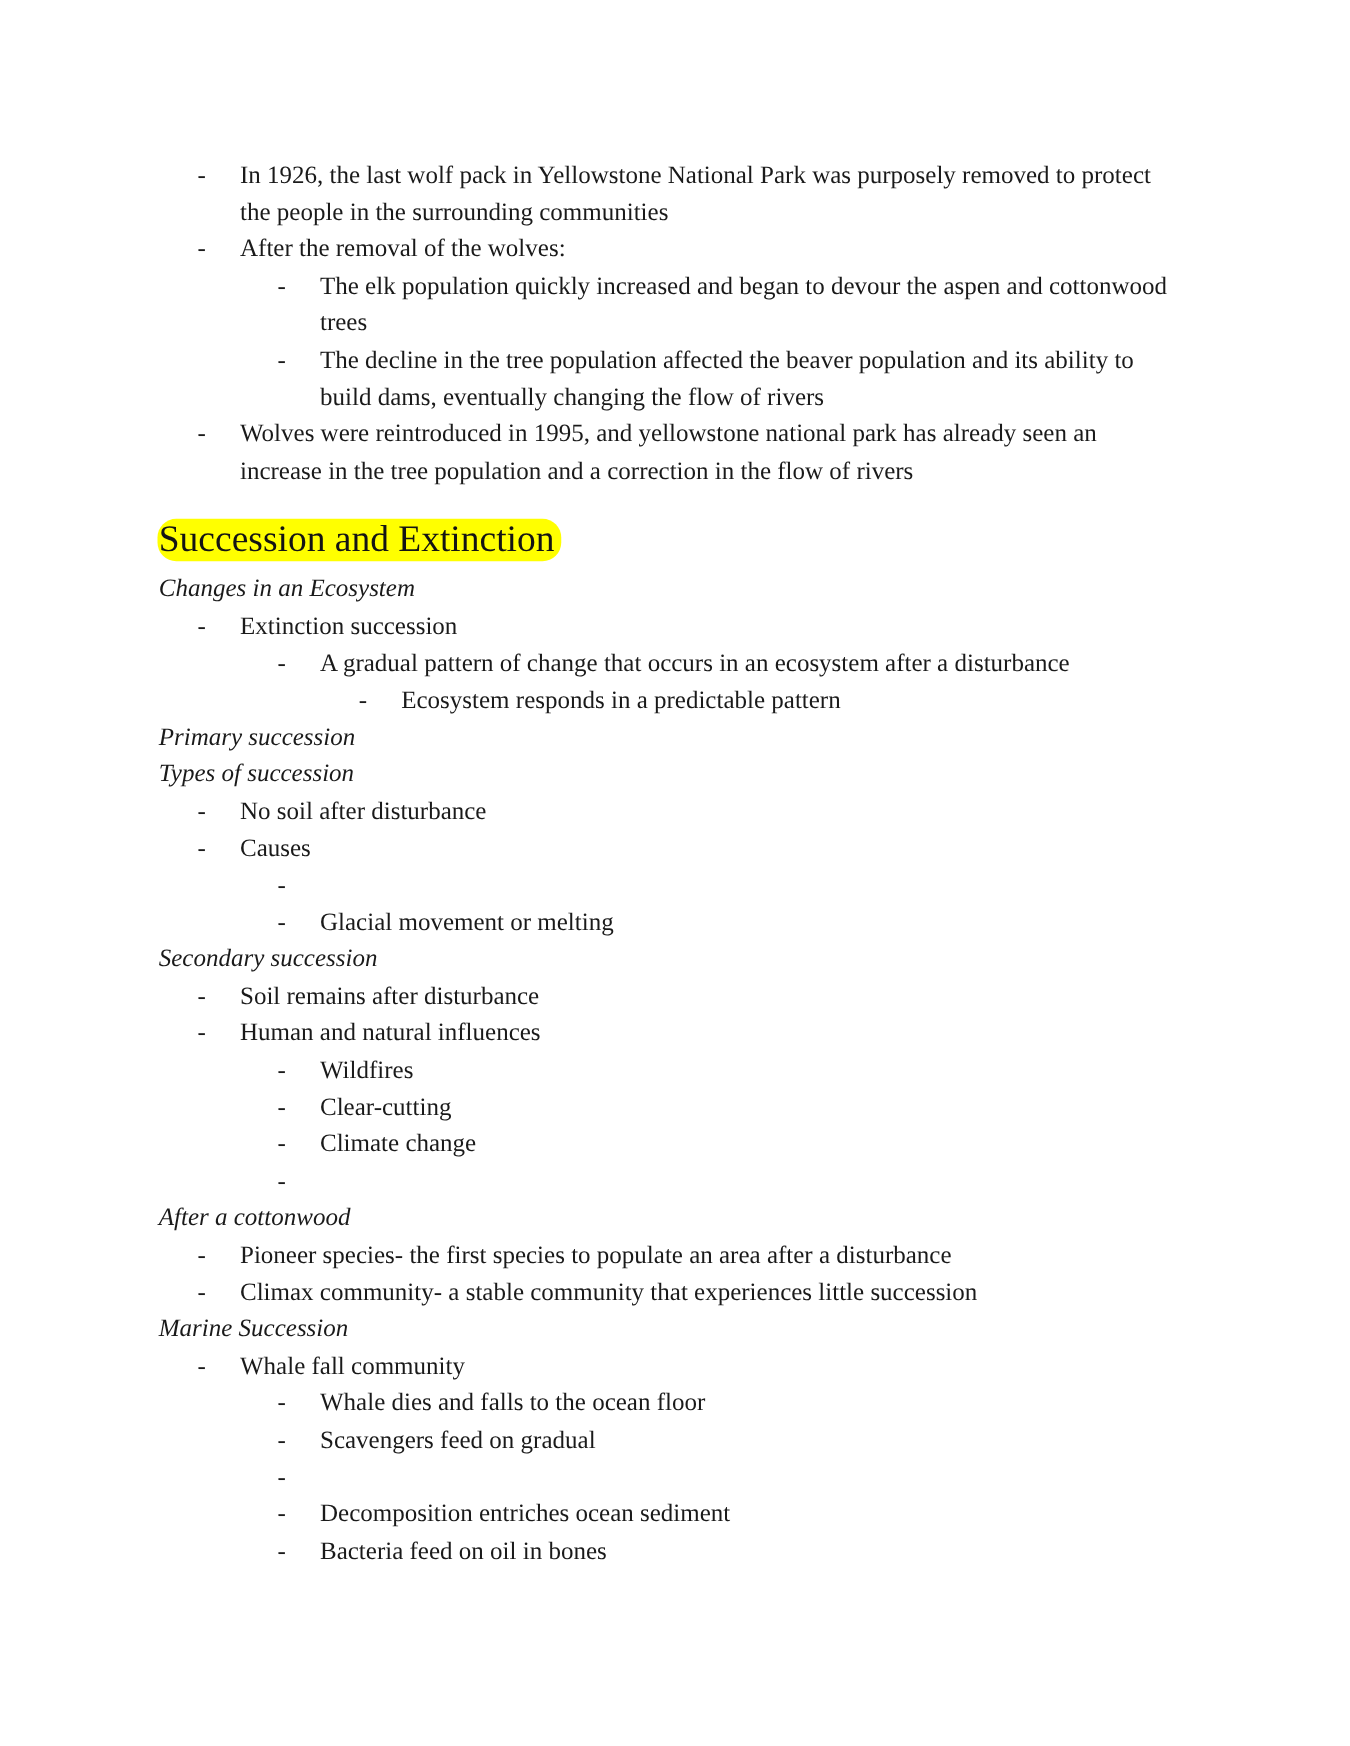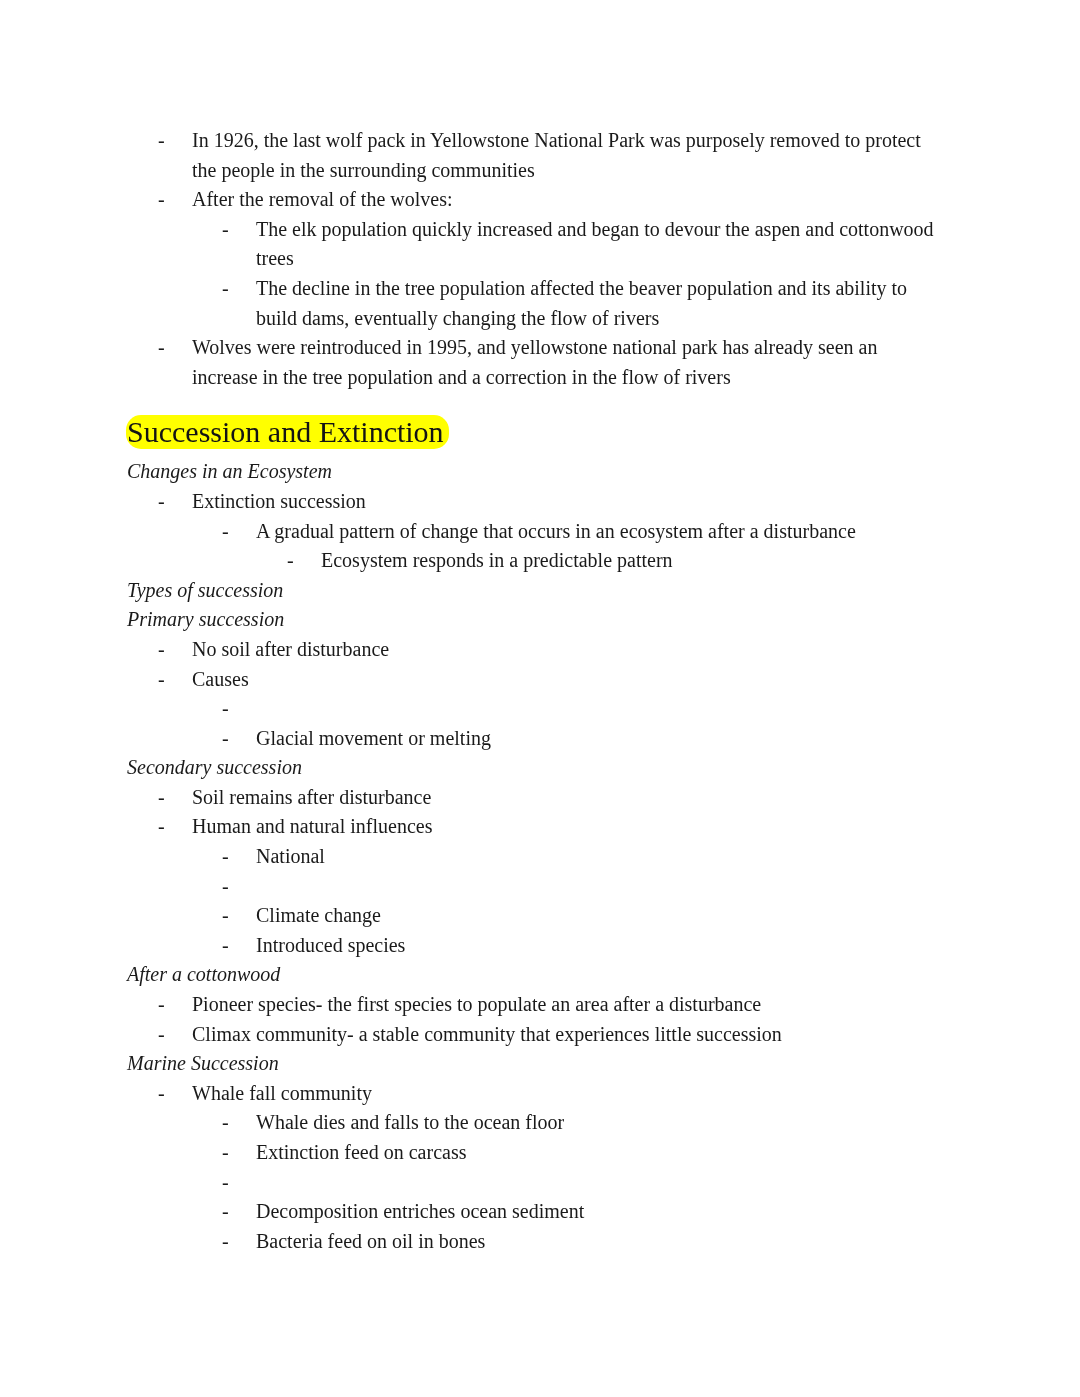--- a/index.html
+++ b/index.html
@@ -86,22 +86,22 @@
         <span class="btext">Extinction succession</span>
       </div>
       <div class="bullet level-2">
         <span class="dash">-</span>
         <span class="btext">A gradual pattern of change that occurs in an ecosystem after a disturbance</span>
       </div>
       <div class="bullet level-3">
         <span class="dash">-</span>
         <span class="btext">Ecosystem responds in a predictable pattern</span>
       </div>
+      <div class="para">Primary succession</div>
       <div class="para">Types of succession</div>
-      <div class="para">Primary succession</div>
       <div class="bullet level-1">
         <span class="dash">-</span>
         <span class="btext">No soil after disturbance</span>
       </div>
       <div class="bullet level-1">
         <span class="dash">-</span>
         <span class="btext">Causes</span>
       </div>
       <div class="bullet level-2">
         <span class="dash">-</span>
@@ -114,32 +114,32 @@
       <div class="bullet level-1">
         <span class="dash">-</span>
         <span class="btext">Soil remains after disturbance</span>
       </div>
       <div class="bullet level-1">
         <span class="dash">-</span>
         <span class="btext">Human and natural influences</span>
       </div>
       <div class="bullet level-2">
         <span class="dash">-</span>
-        <span class="btext">National</span>
+        <span class="btext">Wildfires</span>
       </div>
       <div class="bullet level-2">
         <span class="dash">-</span>
+        <span class="btext">Clear-cutting</span>
       </div>
       <div class="bullet level-2">
         <span class="dash">-</span>
         <span class="btext">Climate change</span>
       </div>
       <div class="bullet level-2">
         <span class="dash">-</span>
-        <span class="btext">Introduced species</span>
       </div>
       <div class="para">After a cottonwood</div>
       <div class="bullet level-1">
         <span class="dash">-</span>
         <span class="btext">Pioneer species- the first species to populate an area after a disturbance</span>
       </div>
       <div class="bullet level-1">
         <span class="dash">-</span>
         <span class="btext">Climax community- a stable community that experiences little succession</span>
       </div>
@@ -147,21 +147,21 @@
       <div class="bullet level-1">
         <span class="dash">-</span>
         <span class="btext">Whale fall community</span>
       </div>
       <div class="bullet level-2">
         <span class="dash">-</span>
         <span class="btext">Whale dies and falls to the ocean floor</span>
       </div>
       <div class="bullet level-2">
         <span class="dash">-</span>
-        <span class="btext">Extinction feed on carcass</span>
+        <span class="btext">Scavengers feed on gradual</span>
       </div>
       <div class="bullet level-2">
         <span class="dash">-</span>
       </div>
       <div class="bullet level-2">
         <span class="dash">-</span>
         <span class="btext">Decomposition entriches ocean sediment</span>
       </div>
       <div class="bullet level-2">
         <span class="dash">-</span>

